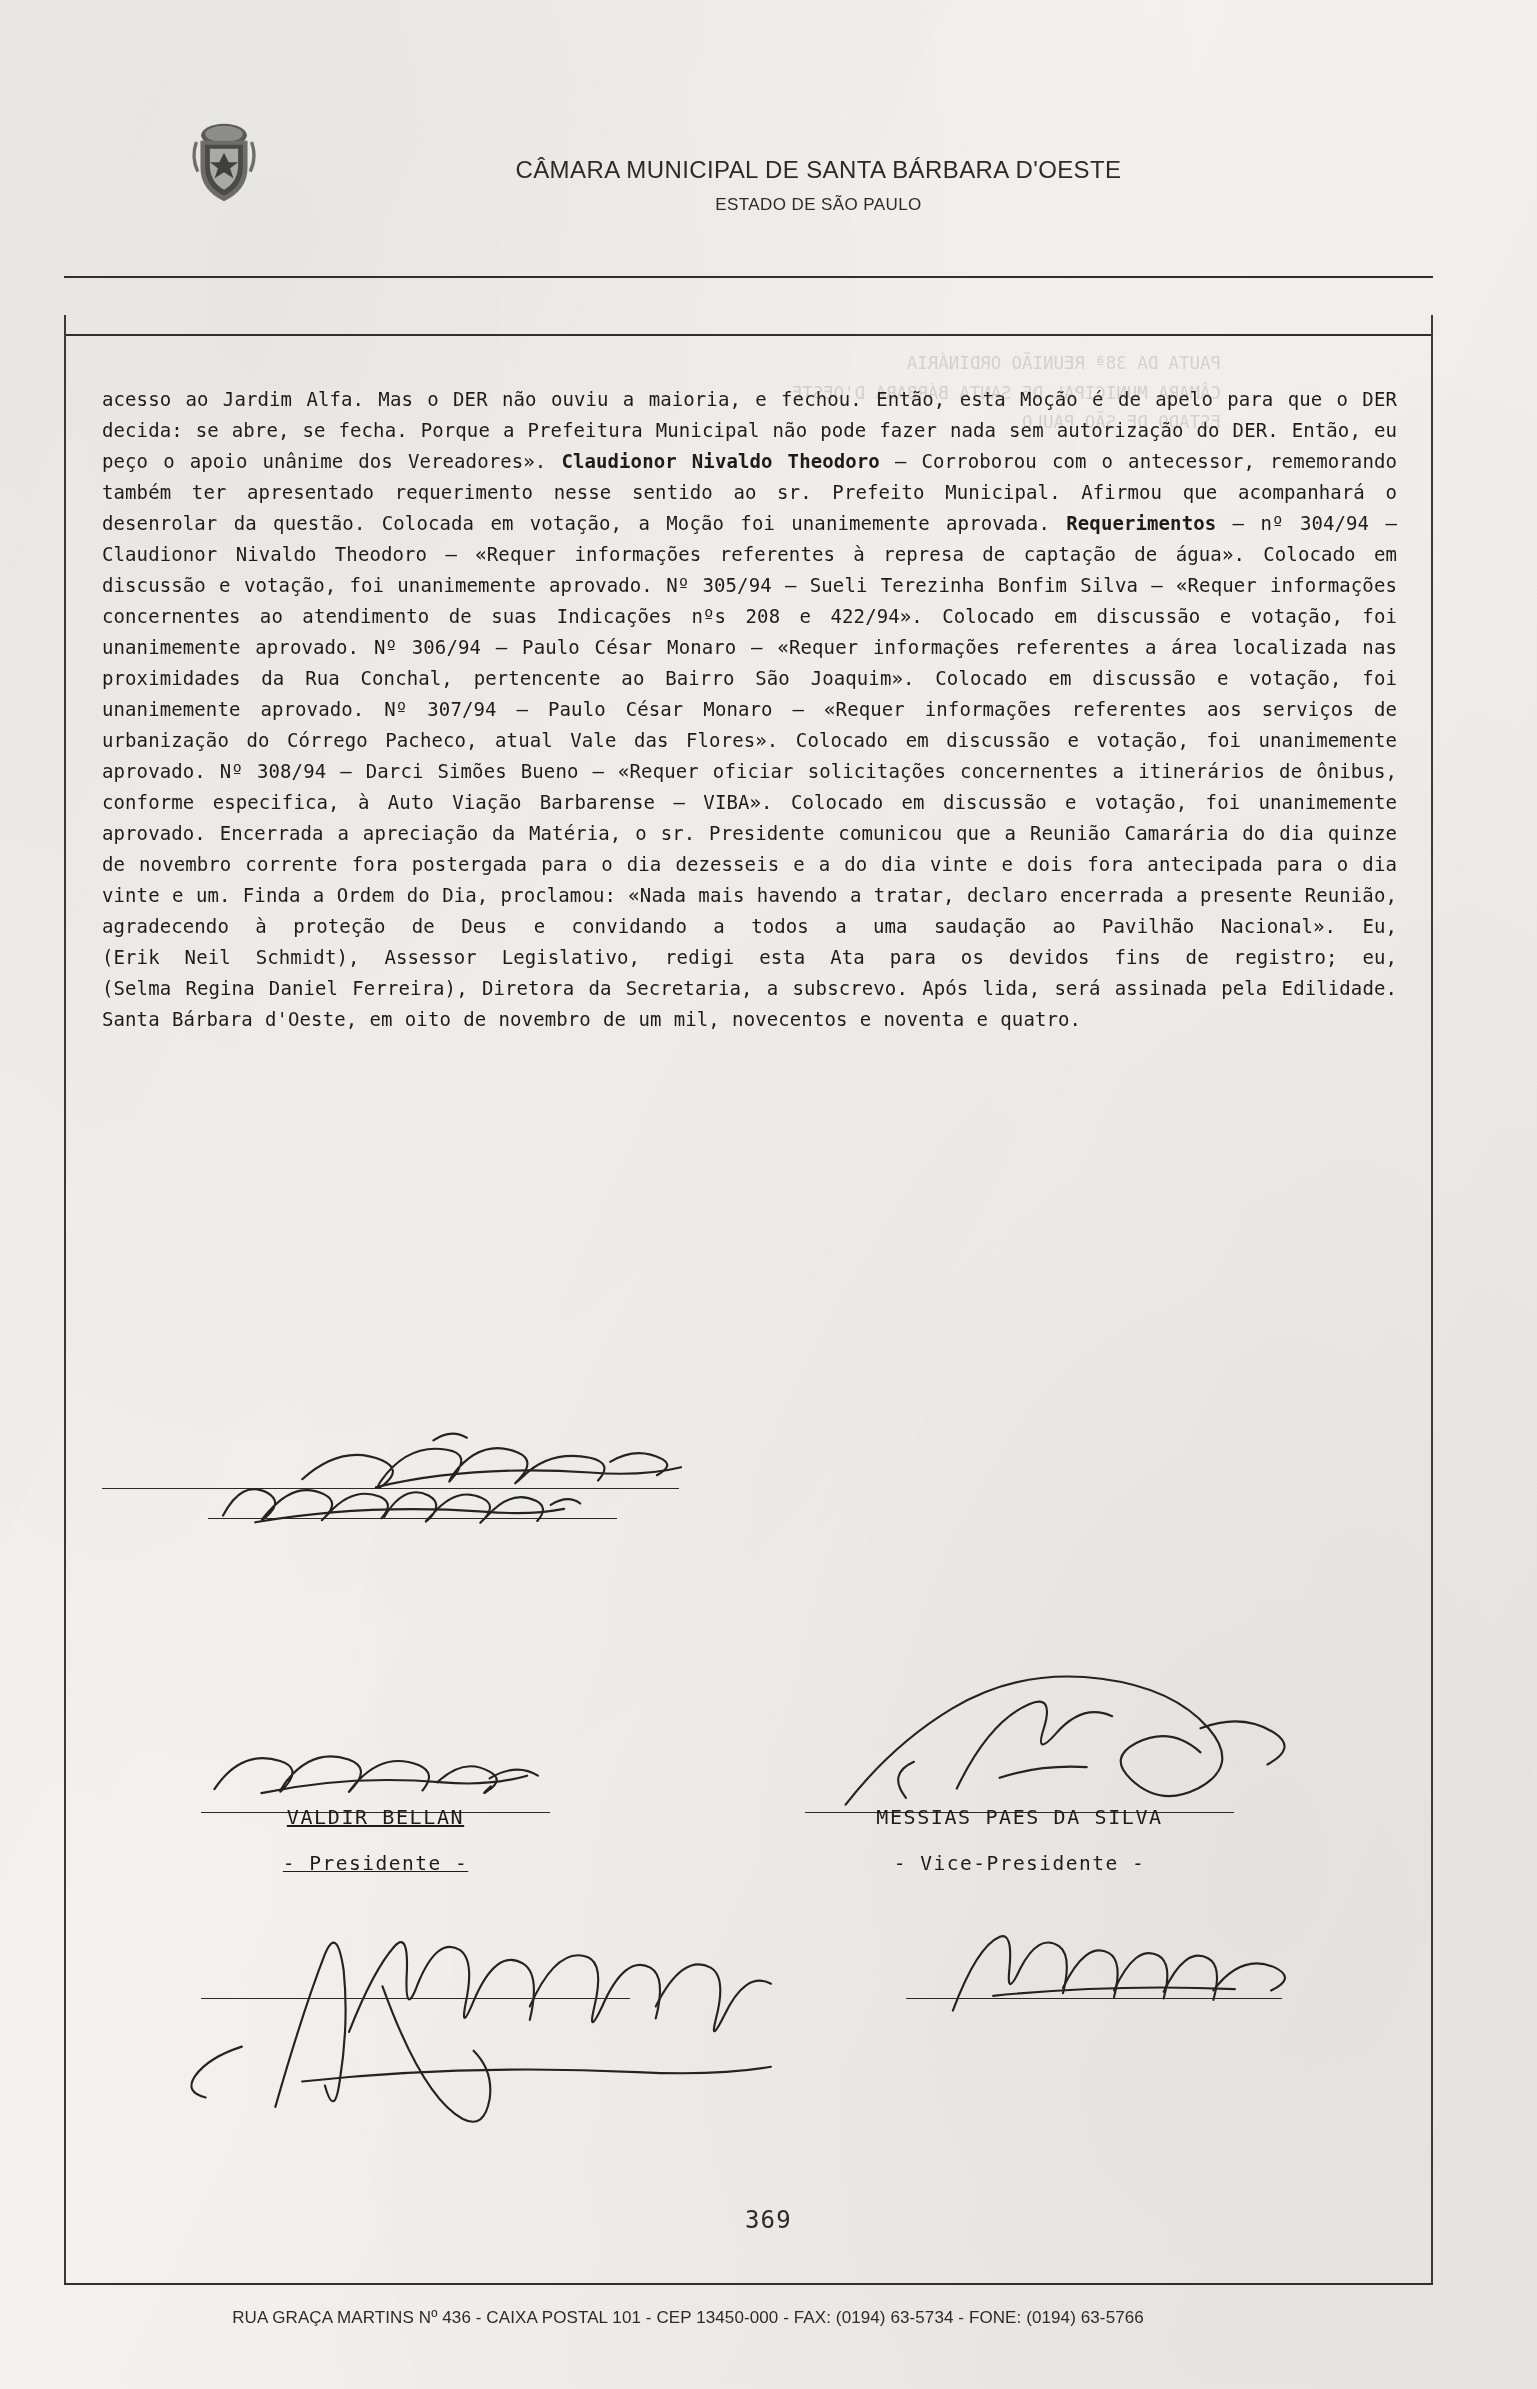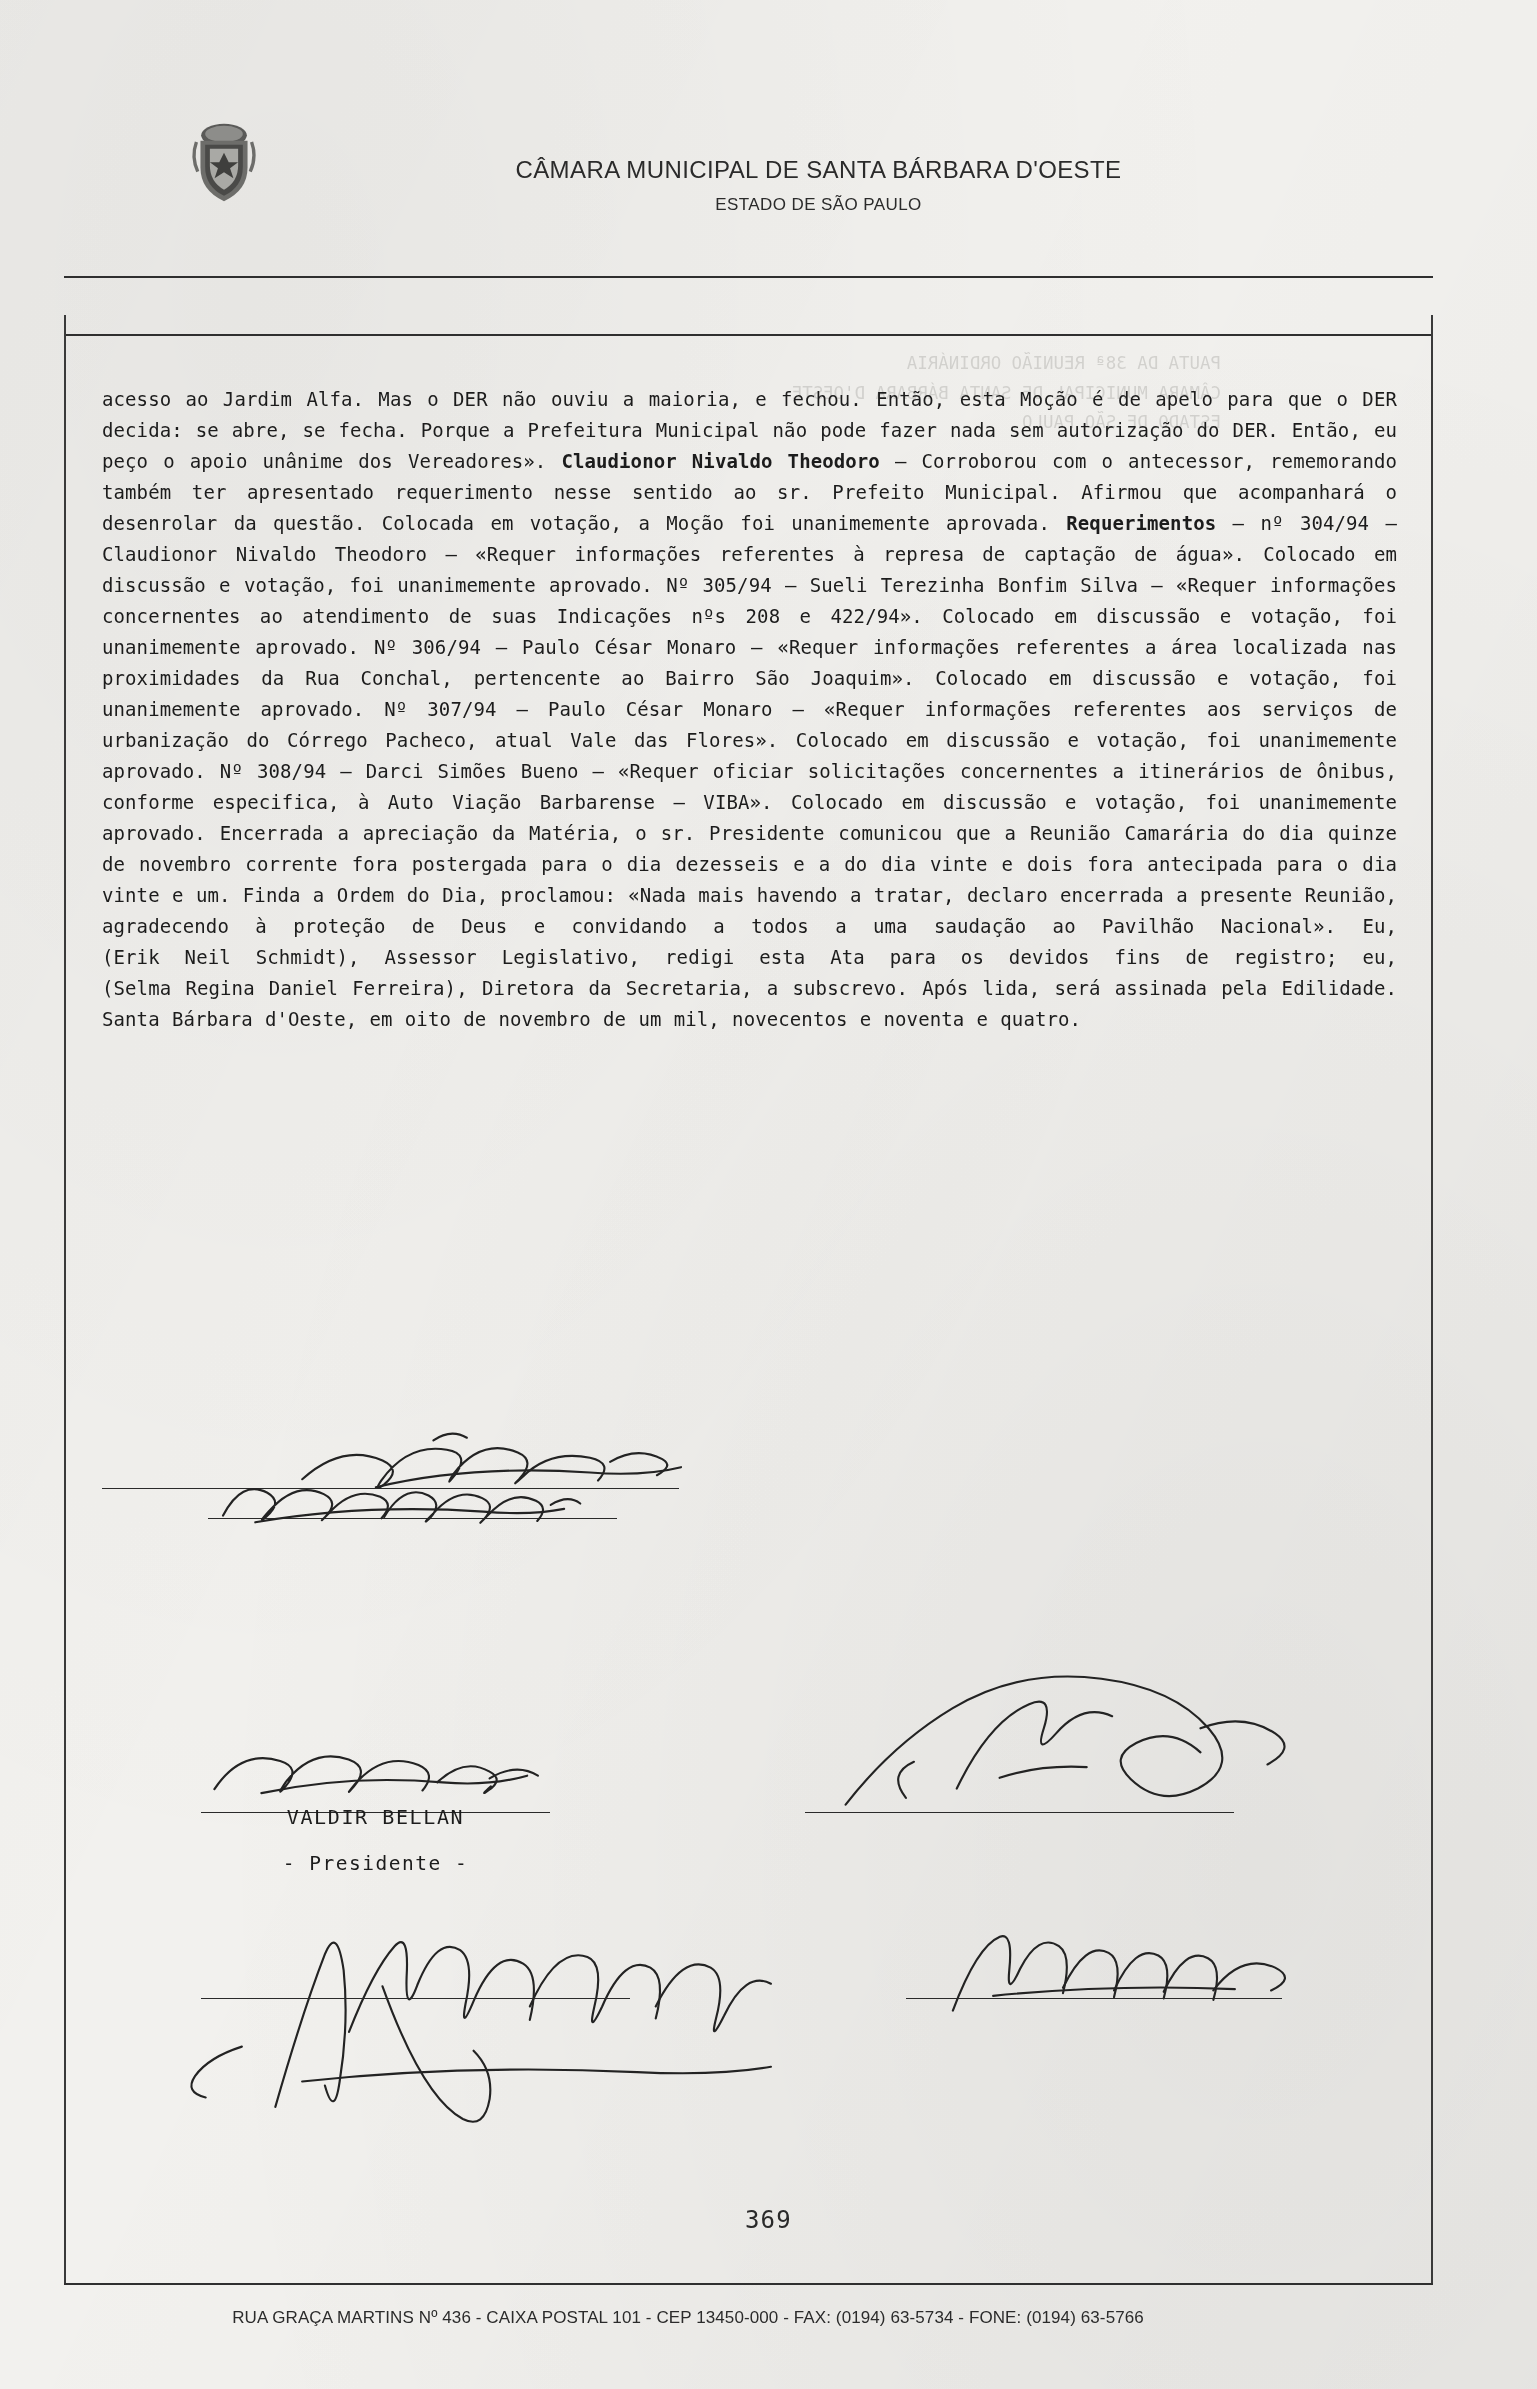--- a/index.html
+++ b/index.html
@@ -147,21 +147,21 @@
     font-size: 19.5px;
     letter-spacing: 1.5px;
     white-space: nowrap;
   }
   .sig-line {
     position: absolute;
     height: 1.3px;
     background: #2a2a2a;
   }
 
-  #sig-president  { left: 201px;  top: 1805px; width: 349px; }
+  #sig-president  { left: 201px;  top: 1805px; width: 349px; text-decoration: underline; }
   #sig-vice       { left: 805px; top: 1805px; width: 429px; }
   #sig-sec1       { left: 201px;  top: 1993px; width: 429px; }
   #sig-sec2       { left: 906px; top: 1993px; width: 376px; }
 
   
   .inline-rule-1 {
     position: absolute;
     left: 102px;
     top: 1488px;
     width: 577px;
@@ -291,20 +291,24 @@
     </div>
 
     <svg class="ink" style="left:798px; top:1664px; width:497px; height:154px;" viewBox="0 0 740 230">
       <path d="M70 210 Q140 120 230 66 Q330 6 452 22 Q560 36 612 96 Q660 152 596 186 Q540 214 496 172 Q462 140 504 118 Q556 92 600 132"></path>
       <path d="M236 186 Q284 86 344 60 Q382 44 366 96 Q352 140 384 104 Q424 58 468 78"></path>
       <path d="M300 170 Q360 150 430 154"></path>
       <path d="M600 96 Q664 72 712 104 Q744 126 700 150"></path>
       <path d="M160 200 Q132 164 172 146"></path>
     </svg>
     <div class="sig-line" style="left:805px; top:1812px; width:429px;"></div>
+    <div class="sig" id="sig-vice">
+      <div class="name">MESSIAS PAES DA SILVA</div>
+      <div class="role">- Vice-Presidente -</div>
+    </div>
 
     <svg class="ink" style="left:181px; top:1906px; width:624px; height:221px;" viewBox="0 0 930 330">
       <path d="M140 300 Q180 160 214 72 Q232 28 242 96 Q250 176 236 262 Q228 318 214 268"></path>
       <path d="M250 188 Q286 96 318 60 Q340 36 336 106 Q334 166 352 118 Q382 44 416 66 Q438 82 424 146 Q416 190 436 142 Q470 62 510 86 Q536 102 520 170"></path>
       <path d="M90 210 Q40 226 20 254 Q4 278 36 286"></path>
       <path d="M520 150 Q560 60 606 76 Q632 86 616 152 Q606 196 628 150 Q662 72 700 92 Q724 106 708 168"></path>
       <path d="M708 150 Q748 70 790 92 Q814 106 798 168 Q788 208 810 164 Q842 96 880 116"></path>
       <path d="M180 262 Q420 236 680 248 Q800 254 880 240"></path>
       <path d="M300 120 Q360 286 420 318 Q452 334 460 288 Q466 246 436 216"></path>
     </svg>

